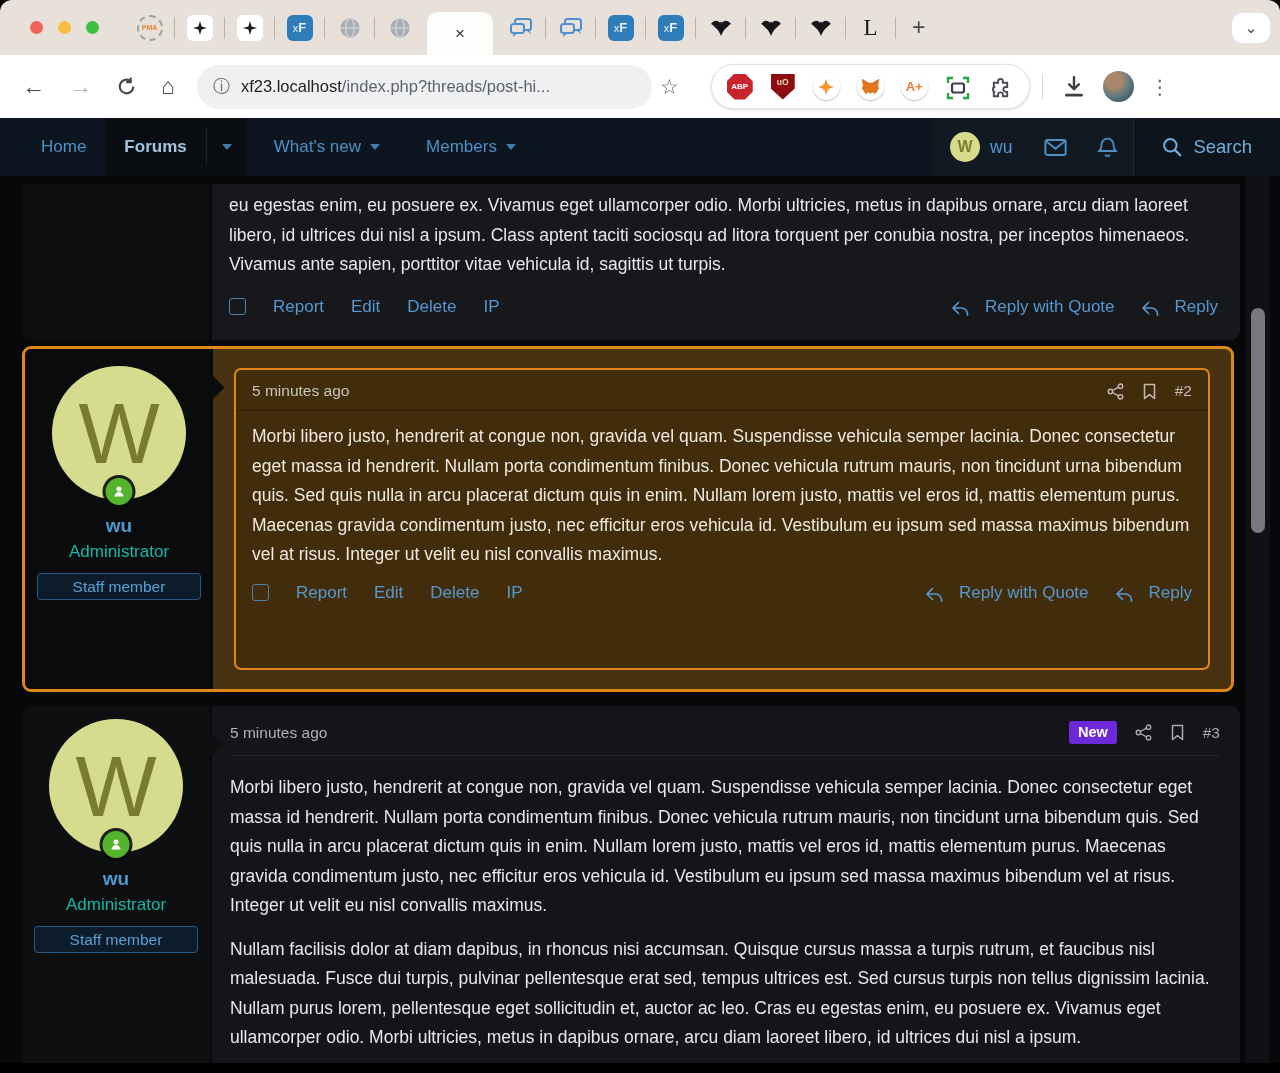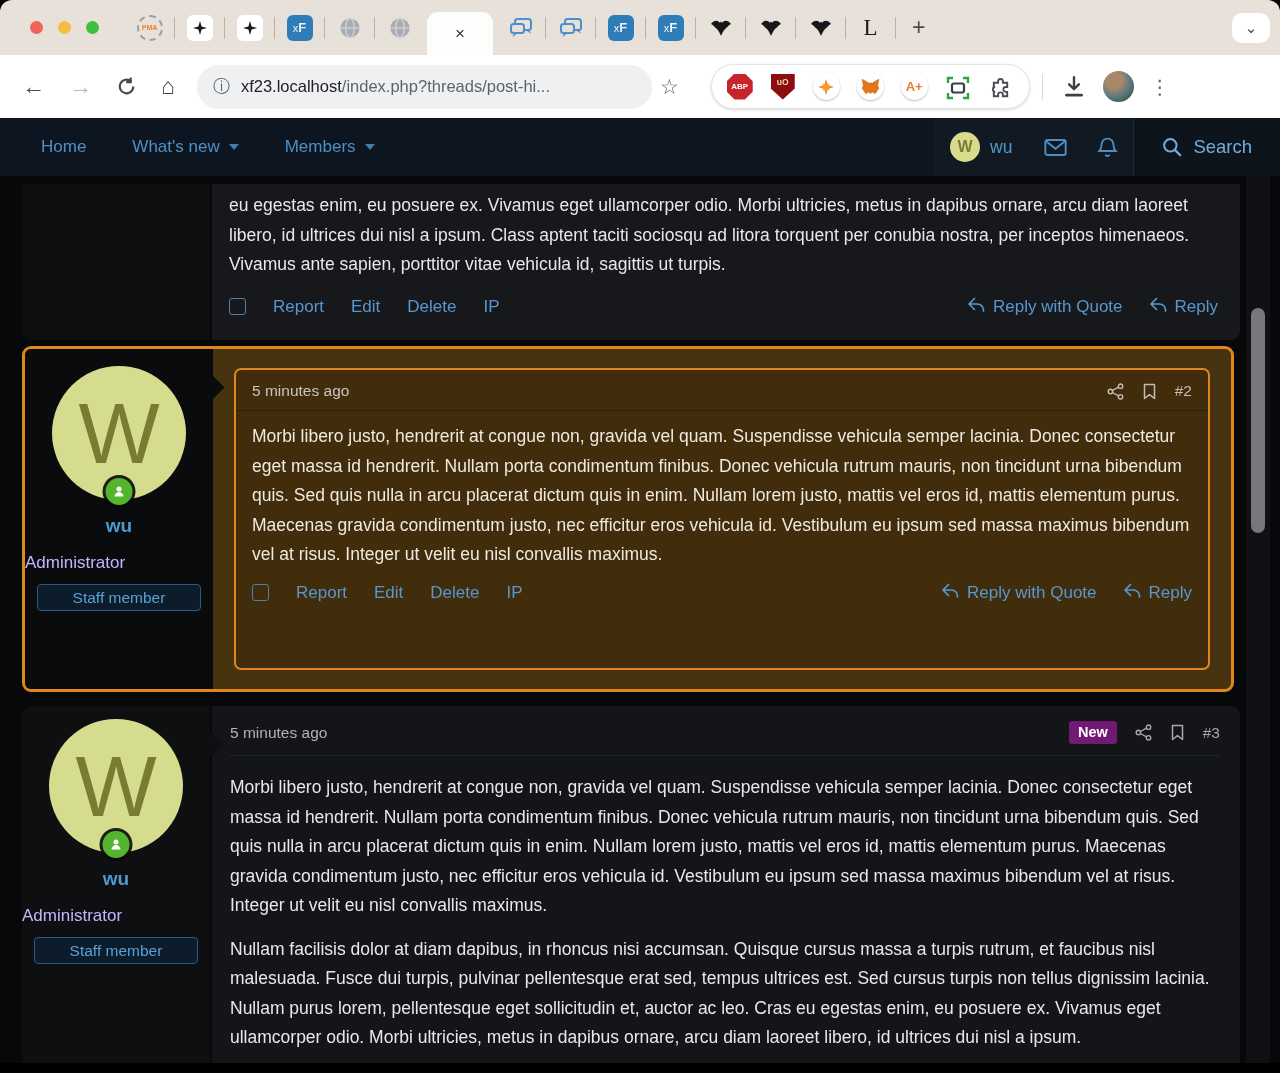--- a/index.html
+++ b/index.html
@@ -77,21 +77,21 @@
   .nav-search { display:flex; align-items:center; gap:11px; padding:0 28px; border-left:1px solid #1d2b39;
     background:#0d141c; color:#72aedd; font-size:18.5px; }
 
   .page { position:absolute; top:58px; left:0; right:0; height:887px; overflow:hidden; }
 
   
   .lnk { color:#5897cf; font-size:17px; }
   .foot-row { display:flex; align-items:center; }
   .foot-left { display:flex; align-items:center; gap:27px; }
   .foot-right { margin-left:auto; display:flex; align-items:center; gap:26px; }
-  .q-link { display:flex; align-items:flex-start; gap:8px; color:#5897cf; font-size:17px; }
+  .q-link { display:flex; align-items:flex-end; gap:16px; color:#5897cf; font-size:17px; }
   .cbx { width:17px; height:17px; border:1.5px solid #4d81ab; border-radius:3px; background:transparent; flex:none; }
   .hdr-icons { margin-left:auto; display:flex; align-items:center; gap:18px; }
   .body-text { font-size:17.5px; line-height:29.5px; }
 
   
   .post1 { position:absolute; top:8px; left:22px; width:1218px; height:156px; display:flex;
     border-radius:0 0 9px 9px; overflow:hidden; }
   .post1 .ucell { width:190px; background:#0d0e10; border-right:2px solid #07080a; flex:none; }
   .post1 .mcell { flex:1; background:#16181b; padding:7px 22px 0 17px; color:#e8e8ea; }
   .post1 .foot-row { margin-top:17px; }
@@ -116,31 +116,31 @@
     border-radius:9px 9px 0 0; overflow:hidden; }
   .post3 .ucell { width:190px; background:#0e0f11; border-right:2px solid #07080a; flex:none;
     padding-top:13px; position:relative; }
   .post3 .mcell { flex:1; background:#131519; padding:0 20px 0 18px; position:relative; }
   .p3-head { display:flex; align-items:center; padding:15px 0 11px; color:#b2b2b5; font-size:15.5px;
     border-bottom:1px solid #232629; }
   .p3-head .hdr-icons { color:#a9a9ac; }
   .p3-body { color:#e8e8ea; padding-top:3px; }
   .p3-body p { margin-top:14px; }
   .p3-arrow { background:#0e0f11; left:-9px; top:30px; }
-  .new-badge { background:#701a75; color:#fff; font-size:14.5px; font-weight:bold; padding:3px 9px;
+  .new-badge { background:#6d28d9; color:#fff; font-size:14.5px; font-weight:bold; padding:3px 9px;
     border-radius:3px; line-height:1.2; }
 
   
   .avatar-big { width:134px; height:134px; border-radius:50%; background:#d6dc8d; color:#787b31;
     font-size:86px; display:flex; align-items:center; justify-content:center; margin:0 auto; position:relative; }
   .online-badge { position:absolute; bottom:-5px; left:50%; transform:translateX(-50%); width:27px; height:27px;
     border-radius:50%; background:#54b52c; box-shadow:0 0 0 3px rgba(8,9,11,.9);
     display:flex; align-items:center; justify-content:center; }
   .author-name { color:#4e9ad0; font-weight:bold; font-size:19px; text-align:center; margin-top:15px; }
-  .author-role { color:#c4b5fd; font-size:17px; text-align:left; margin-top:16px; }
+  .author-role { color:#14b8a6; font-size:17px; text-align:center; margin-top:5px; }
   .staff-banner { margin:11px auto 0; width:164px; height:27px; border:1px solid #2a5a83; background:#0d1c2b;
     border-radius:4px; color:#58a0d6; font-size:15.5px; display:flex; align-items:center; justify-content:center; }
 
   
   .scroll-track { position:absolute; top:58px; right:10px; width:24px; bottom:0; background:#101114; }
   .scroll-thumb { position:absolute; top:132px; left:5px; width:14px; height:225px; background:#77787b; border-radius:7px; }
   .bottom-edge { position:absolute; bottom:0; left:0; right:0; height:10px; background:#000; }
 
   svg { display:block; }
 </style>
@@ -336,20 +336,29 @@
     </span>
     <span class="avatar-photo"></span>
     <span class="menu-dots">⋮</span>
   </div>
 
   <div class="viewport">
 
     <nav class="p-nav">
       <div class="nav-item first">
         <span>Home</span>
+      </div>
+      <div class="sel-group">
+        <div class="nav-item">
+          <span>Forums</span>
+        </div>
+        <div class="sel-split"></div>
+        <div class="chev-btn">
+          <span class="chev"></span>
+        </div>
       </div>
       <div class="nav-item" style="margin-left:8px">
         <span>What's new</span>
         <span class="chev"></span>
       </div>
       <div class="nav-item" style="margin-left:8px">
         <span>Members</span>
         <span class="chev"></span>
       </div>
       <div class="nav-right">

